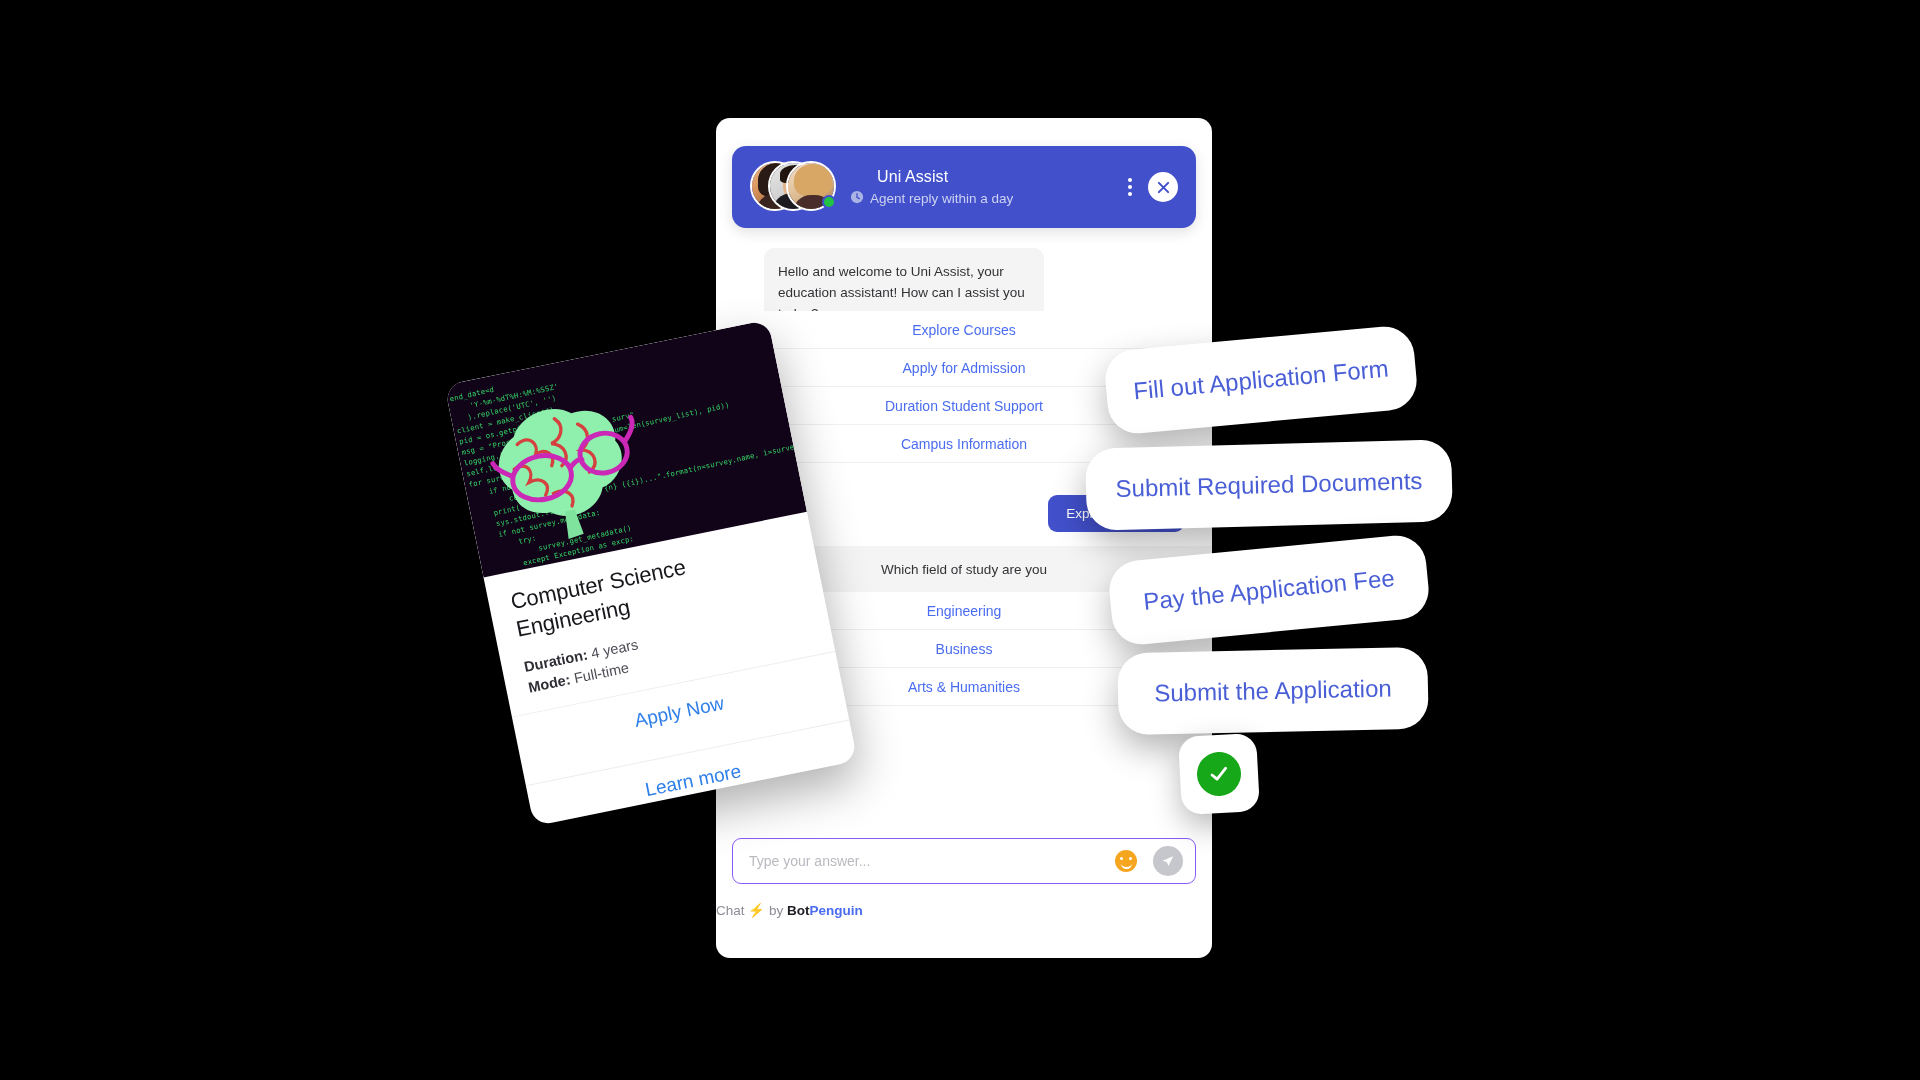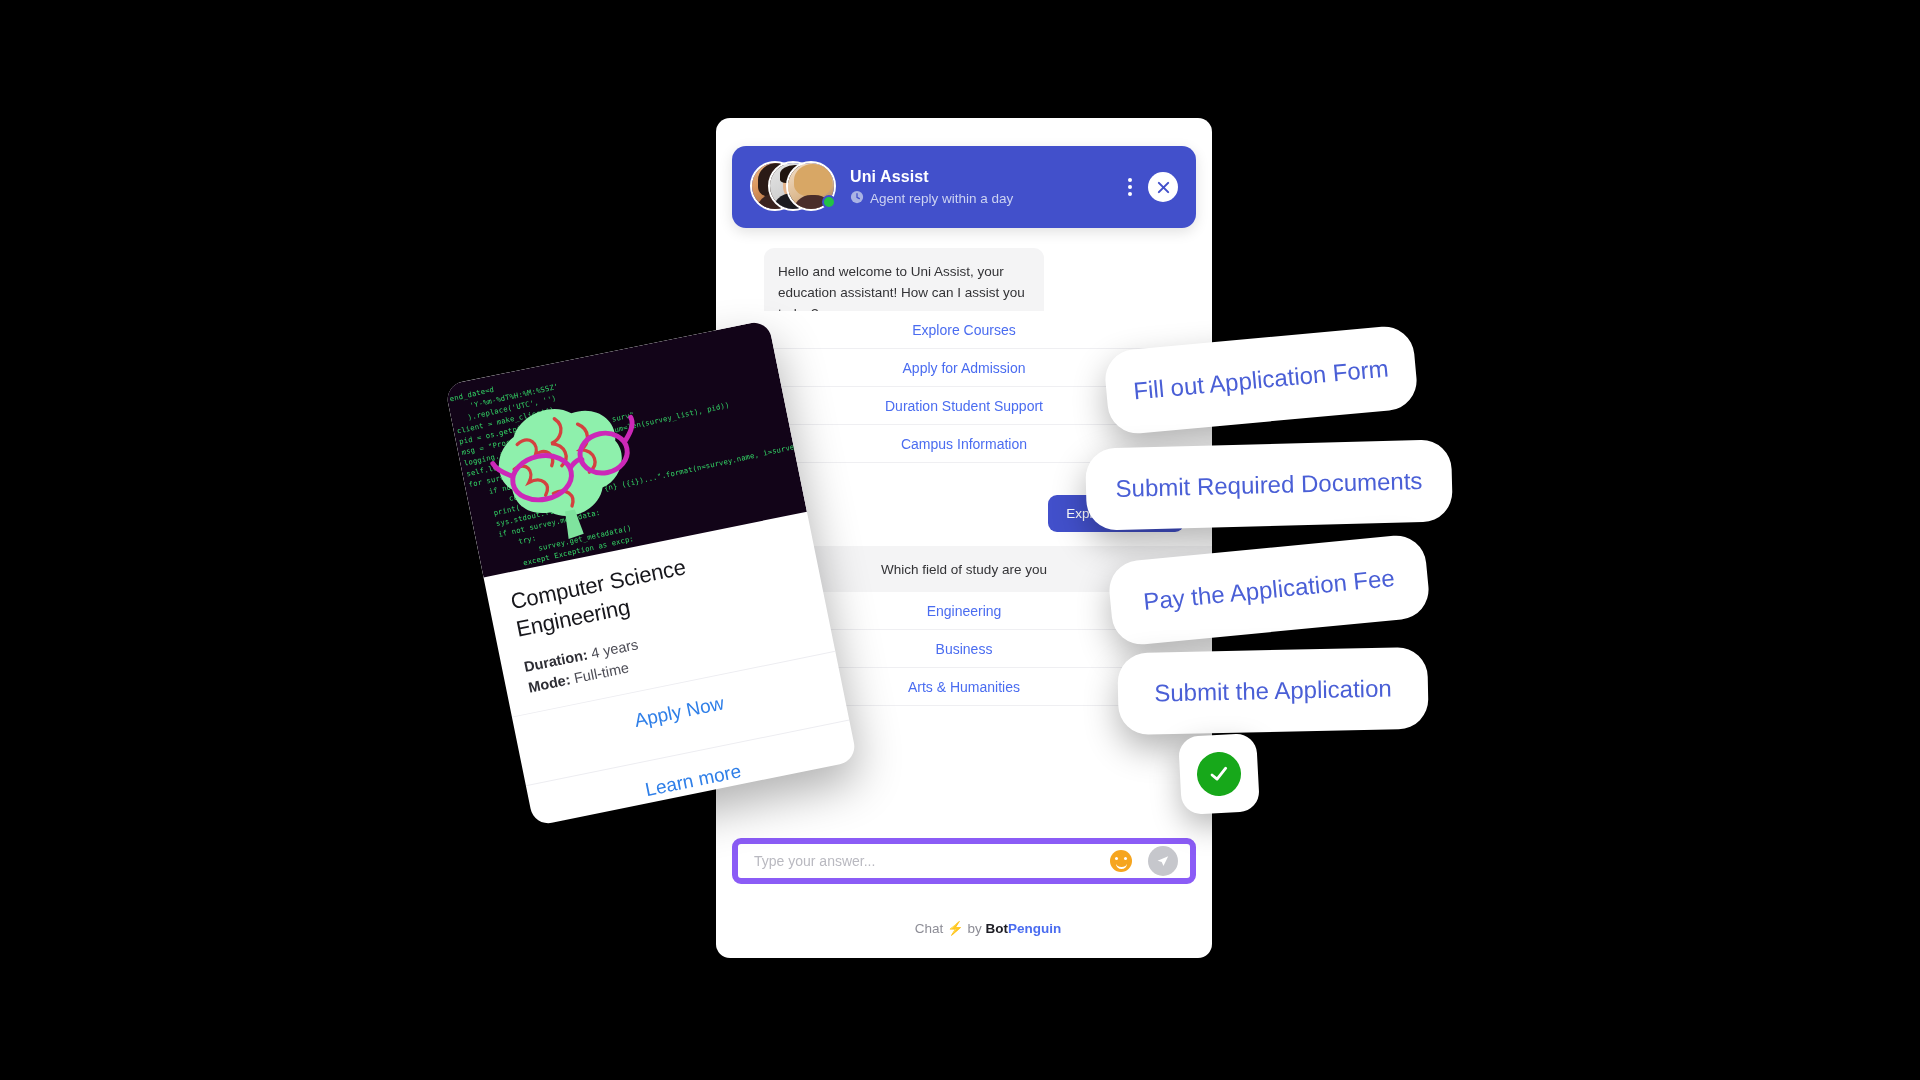--- a/index.html
+++ b/index.html
@@ -87,23 +87,24 @@
     width: 14px; height: 14px;
     border-radius: 50%;
     background: #22c245;
     border: 2px solid #4250cb;
     z-index: 5;
   }
   .header-text { margin-left: 14px; flex: 1 1 auto; min-width: 0; }
   .header-title {
     color: #ffffff;
     font-size: 16px;
-    font-weight: bold;
+    font-weight: normal;
     letter-spacing: .1px;
     line-height: 20px;
+    margin-left: 27px;
   }
   .header-sub {
     display: flex; align-items: flex-start; gap: 6px;
     margin-top: 3px;
     color: #ccd2f2;
     font-size: 13.5px;
     line-height: 17px;
   }
   .clock-icon { width: 14px; height: 14px; flex: 0 0 auto; }
   .hdr-actions { display: flex; align-items: center; gap: 14px; flex: 0 0 auto; }
@@ -174,21 +175,21 @@
     position: absolute;
     left: 0; top: 474px;
     width: 496px;
   }
 
   
   .composer {
     position: absolute;
     left: 16px; bottom: 74px;
     width: 464px; height: 46px;
-    border: 6px solid #8b5cf6;
+    border: 1px solid #8b5cf6;
     border-radius: 9px;
     background: #ffffff;
     display: flex; align-items: center;
     padding: 0 12px 0 16px;
   }
   .composer-input {
     flex: 1 1 auto;
     border: none; outline: none;
     font-size: 14px;
     font-family: "Liberation Sans", sans-serif;
@@ -217,23 +218,22 @@
   }
   .send-btn {
     width: 30px; height: 30px; border-radius: 50%;
     background: #c6c7cc;
     display: flex; align-items: center; justify-content: center;
     cursor: pointer; flex: 0 0 auto;
   }
 
   .chat-footer {
     position: absolute;
-    left: 0; bottom: 22px;
+    left: 0; bottom: 40px;
     width: 544px;
-    text-align: center;
     font-size: 13.5px;
     color: #8d8d96;
   }
   .chat-footer .bolt { color: #f6c21f; }
   .chat-footer .bot { color: #1d1d24; font-weight: bold; }
   .chat-footer .penguin { color: #4a6cf0; font-weight: bold; }
 
   
   .course-card {
     position: absolute;

